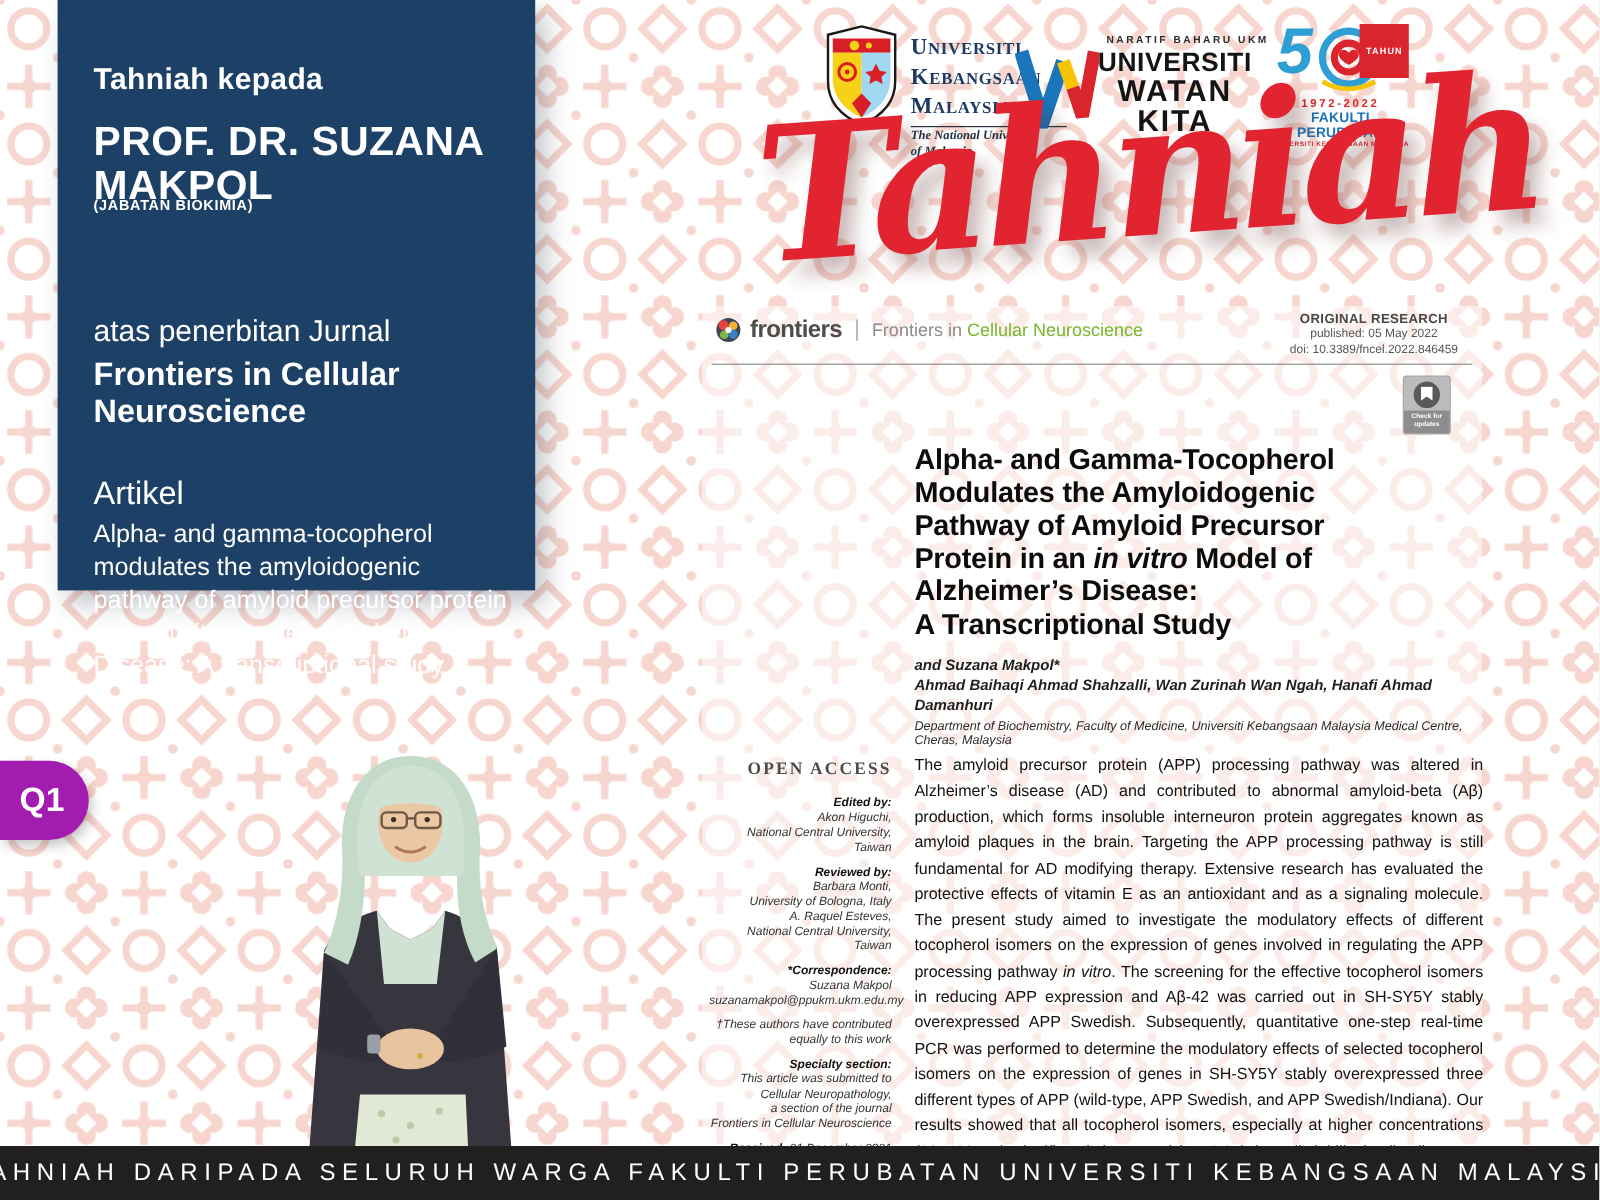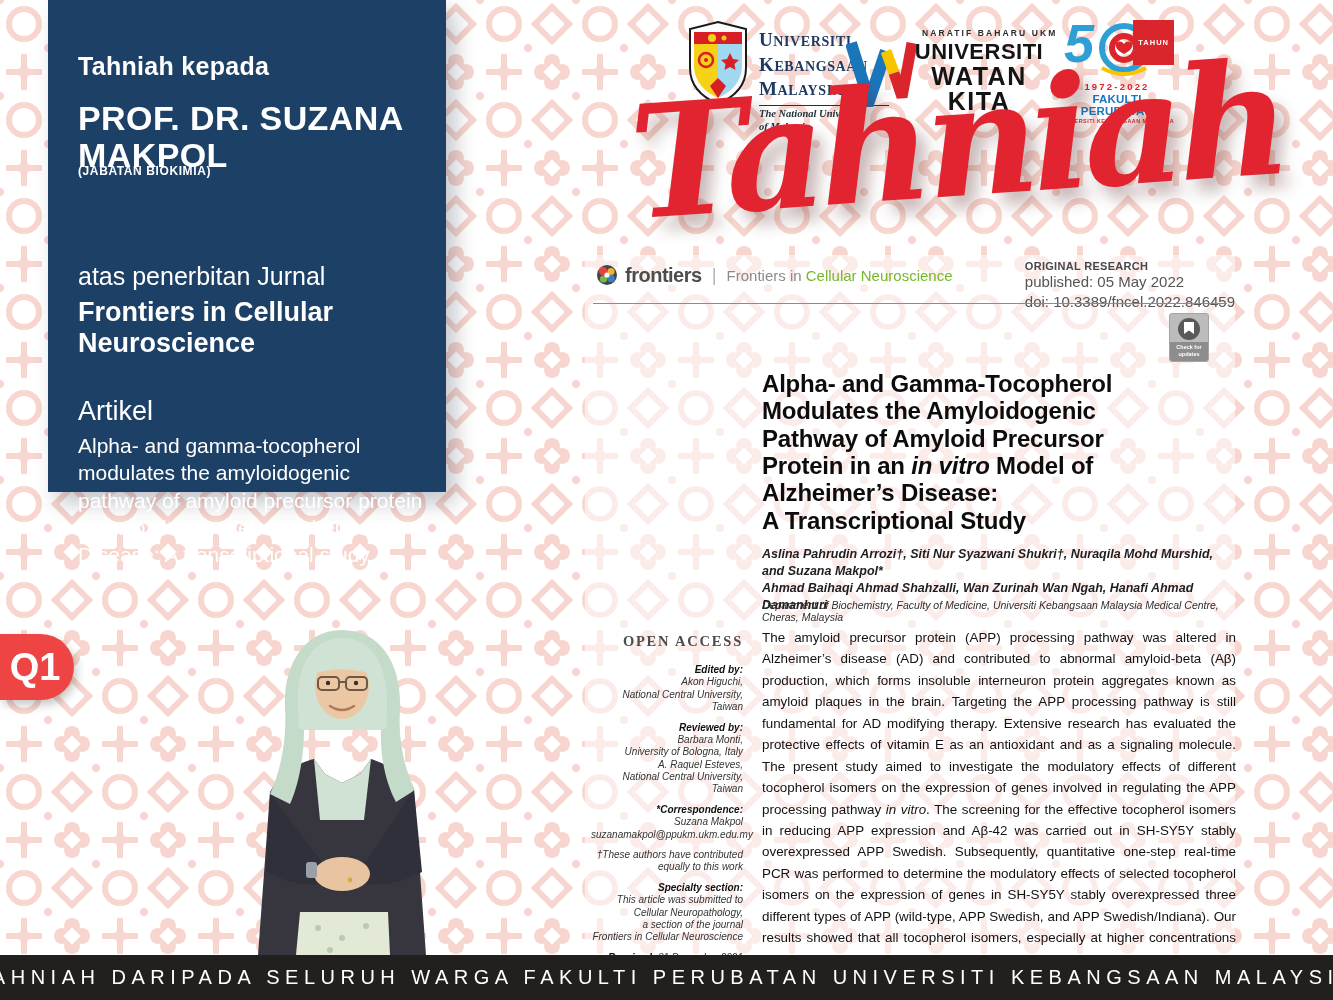--- a/index.html
+++ b/index.html
@@ -15,22 +15,22 @@
   .panel .txt{position:absolute;left:30px;color:#fff;}
   .p-greet{top:52px;font-size:25px;font-weight:600;letter-spacing:.3px;}
   .p-name{top:100px;font-size:34px;font-weight:700;line-height:1.1;width:345px;letter-spacing:.4px;}
   .p-dept{top:164px;font-size:12px;font-weight:700;letter-spacing:.6px;}
   .p-atas{top:262px;font-size:25px;font-weight:300;color:#e9eef5;}
   .p-journal{top:297px;font-size:27px;font-weight:700;line-height:1.16;width:335px;}
   .p-artikel{top:396px;font-size:27px;font-weight:300;color:#e9eef5;}
   .p-article-title{top:432px;font-size:21px;line-height:1.3;width:356px;color:#e2e9f2;font-weight:400;}
 
   
-  .q1{position:absolute;left:0;top:634px;width:70px;height:66px;background:#ef4444;
-      border-radius:0 34px 34px 0;color:#fff;font-weight:700;font-size:38px;
+  .q1{position:absolute;left:0;top:634px;width:70px;height:66px;background:#a21caf;
+      border-radius:0 34px 34px 0;color:#fff;font-weight:700;font-size:28px;
       display:flex;align-items:center;justify-content:center;padding-right:4px;
       box-shadow:3px 5px 10px rgba(0,0,0,.22);z-index:3;}
 
   
   .photo{position:absolute;left:230px;top:622px;width:225px;height:333px;z-index:2;}
 
   
   .ukm-logo{position:absolute;left:686px;top:20px;display:flex;gap:9px;z-index:2;}
   .ukm-text{padding-top:8px;width:130px;}
   .ukm-line{font-family:"Liberation Serif",serif;font-weight:700;color:#1d3a63;font-size:14px;
@@ -62,23 +62,23 @@
           text-shadow:9px 13px 16px rgba(90,35,35,.32);pointer-events:none;}
 
   
   .paper{position:absolute;left:585px;top:255px;width:650px;height:700px;
          background:rgba(255,255,255,.55);z-index:1;}
   .masthead{position:absolute;left:10px;top:8px;display:flex;align-items:center;}
   .front-brand{font-size:20px;font-weight:800;color:#4d4d4d;margin-left:6px;letter-spacing:-.5px;}
   .mast-sep{color:#b5b5b5;font-size:19px;margin:0 10px;font-weight:300;}
   .mast-journal{font-size:15px;color:#8b8b8b;}
   .mast-green{color:#76b82a;}
-  .mast-right{position:absolute;right:0;top:5px;text-align:left;}
+  .mast-right{position:absolute;right:20px;top:5px;text-align:center;}
   .mast-type{font-size:11px;font-weight:800;color:#474747;letter-spacing:.3px;}
-  .mast-sub{font-size:15px;color:#555;line-height:1.32;}
+  .mast-sub{font-size:10px;color:#555;line-height:1.32;}
   .mast-rule{position:absolute;left:8px;right:8px;top:48px;border-top:1px solid #8c8c8c;}
   .check-badge{position:absolute;right:26px;top:58px;width:38px;height:47px;background:#bcbcbc;
                border:1px solid #a5a5a5;border-radius:3px;text-align:center;cursor:pointer;}
   .check-circle{width:22px;height:22px;border-radius:50%;background:#5a5a5a;margin:4px auto 2px;position:relative;}
   .check-circle:after{content:"";position:absolute;left:6px;top:4px;width:10px;height:12px;background:#fff;
                clip-path:polygon(0 0,100% 0,100% 100%,50% 70%,0 100%);}
   .check-label{font-size:5.5px;font-weight:700;color:#fff;line-height:1.25;background:#8d8d8d;
                border-radius:0 0 2px 2px;padding:2px 0 3px;}
 
   .p-title{position:absolute;left:177px;top:115px;width:378px;font-size:24px;font-weight:800;
@@ -159,21 +159,20 @@
     <div class="mast-rule"></div>
 
     <div class="check-badge">
       <div class="check-circle"></div>
       <div class="check-label">Check for updates</div>
     </div>
 
     <div class="p-title"><span>Alpha- and Gamma-Tocopherol Modulates the Amyloidogenic Pathway of Amyloid Precursor Protein in an </span><i>in vitro</i><span> Model of Alzheimer’s Disease:</span><span class="blk">A Transcriptional Study</span></div>
 
     <div class="authors">
-      <div>Aslina Pahrudin Arrozi†, Siti Nur Syazwani Shukri†, Nuraqila Mohd Murshid,</div>
       <div>and Suzana Makpol*</div>
       <div>Ahmad Baihaqi Ahmad Shahzalli, Wan Zurinah Wan Ngah, Hanafi Ahmad Damanhuri</div>
     </div>
 
     <div class="affil">Department of Biochemistry, Faculty of Medicine, Universiti Kebangsaan Malaysia Medical Centre, Cheras, Malaysia</div>
 
     <div class="sidebar">
       <div class="oa">OPEN ACCESS</div>
 
       <div class="sb-block">

